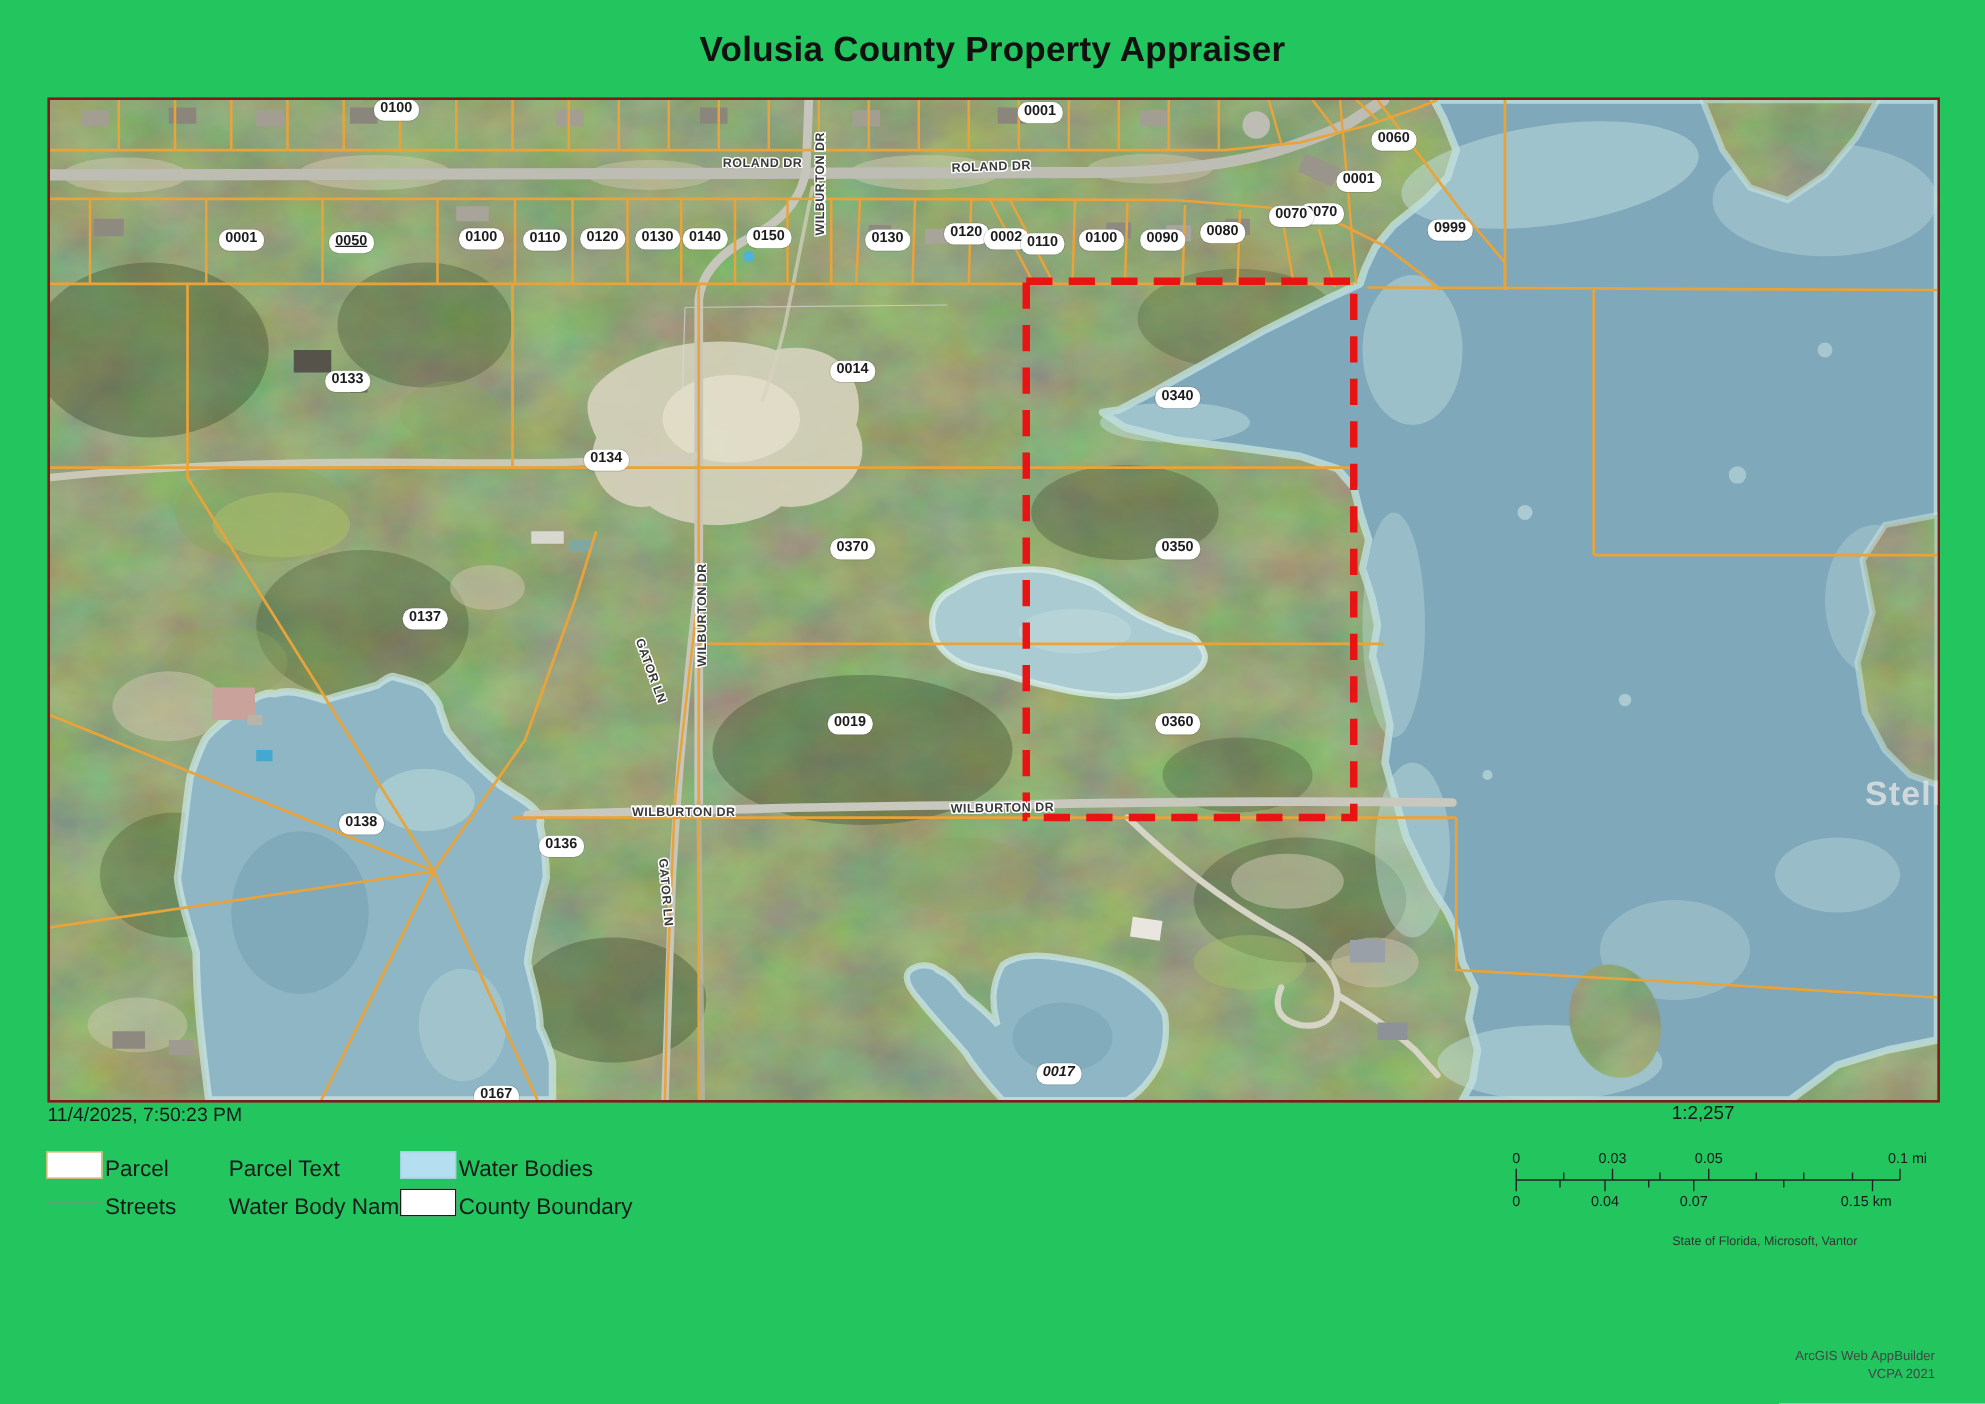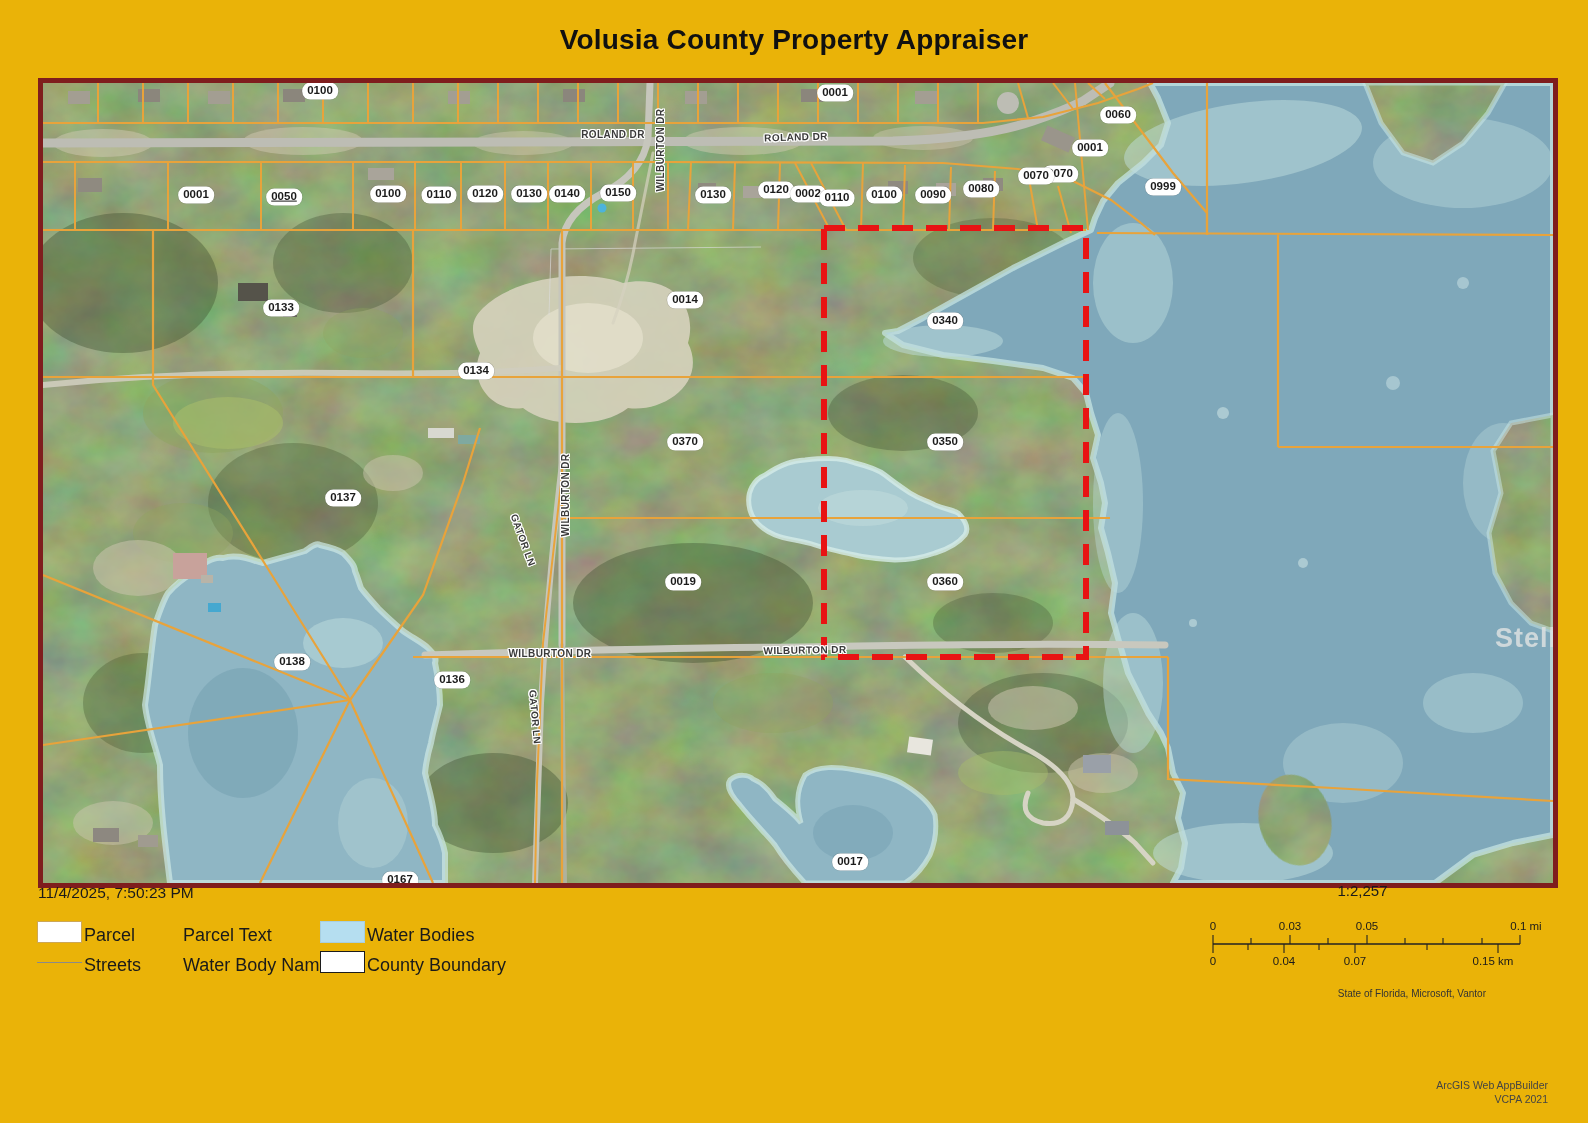--- a/index.html
+++ b/index.html
@@ -1,21 +1,21 @@
 <!DOCTYPE html>
 <html><head>
 <meta charset="utf-8">
 <style>
   html,body{margin:0;padding:0;background:#fff;}
-  .page{position:relative;width:1588px;height:1123px;background:#eab308;overflow:hidden;
+  .page{position:relative;width:1588px;height:1123px;background:#22c55e;overflow:hidden;
         font-family:"Liberation Sans",sans-serif;}
   .title{position:absolute;top:24px;left:0;width:100%;text-align:center;
          font-size:28px;font-weight:bold;color:#111;letter-spacing:.2px;}
   .map{position:absolute;left:38px;top:78px;width:1510px;height:800px;overflow:hidden;
-       border:5px solid #7f1d1d;box-sizing:content-box;background:#5f6f4a;}
+       border:2px solid #7f1d1d;box-sizing:content-box;background:#5f6f4a;}
   .map svg{position:absolute;left:0;top:0;}
   #map-labels{position:absolute;left:0;top:0;width:100%;height:100%;pointer-events:none;}
   .plabel{position:absolute;transform:translate(-50%,-50%);background:#fff;border-radius:8px;
           padding:1px 5px 2px;font-size:11.5px;font-weight:bold;color:#1b1b1b;line-height:1.2;
           white-space:nowrap;box-shadow:0 0 0 .5px rgba(60,60,60,.25);}
   .slabel{position:absolute;font-size:10px;font-weight:bold;color:#3a3a3a;white-space:nowrap;
           letter-spacing:.4px;
           text-shadow:-1px 0 #fff,1px 0 #fff,0 -1px #fff,0 1px #fff,-1px -1px #fff,1px 1px #fff,-1px 1px #fff,1px -1px #fff;}
   .watermark{position:absolute;left:1452px;top:540px;font-size:27px;font-weight:bold;
              color:rgba(220,224,224,.85);letter-spacing:1px;z-index:5;}
@@ -296,29 +296,29 @@
         <span class="plabel" style="left: 733px; top: 107px;">0120</span>
         <span class="plabel" style="left: 765px; top: 111px;">0002</span>
         <span class="plabel" style="left: 794px; top: 115px;">0110</span>
         <span class="plabel" style="left: 841px; top: 112px;">0100</span>
         <span class="plabel" style="left: 890px; top: 112px;">0090</span>
         <span class="plabel" style="left: 938px; top: 106px;">0080</span>
         <span class="plabel" style="left: 993px; top: 93px;">0070</span>
         <span class="plabel" style="left: 238px; top: 225px;">0133</span>
         <span class="plabel" style="left: 642px; top: 217px;">0014</span>
         <span class="plabel" style="left: 902px; top: 218px; margin-top: 20px;">0340</span>
-        <span class="plabel" style="left: 433px; top: 288px; text-align: center;">0134</span>
+        <span class="plabel" style="left: 445px; top: 288px; text-align: center;">0134</span>
         <span class="plabel" style="left: 642px; top: 359px;">0370</span>
         <span class="plabel" style="left: 902px; top: 359px;">0350</span>
         <span class="plabel" style="left: 300px; top: 415px;">0137</span>
         <span class="plabel" style="left: 640px; top: 499px;">0019</span>
         <span class="plabel" style="left: 902px; top: 499px;">0360</span>
         <span class="plabel" style="left: 249px; top: 579px; text-align: center;">0138</span>
         <span class="plabel" style="left: 409px; top: 597px;">0136</span>
-        <span class="plabel" style="left: 807px; top: 779px;">0017</span>
+        <span class="plabel" style="left: 807px; top: 779px; font-style: italic;">0017</span>
         <span class="plabel" style="left: 357px; top: 797px;">0167</span>
         <span class="slabel" style="left: 570px; top: 51px; transform: translate(-50%, -50%) rotate(0deg);">ROLAND DR</span>
         <span class="slabel" style="left: 753px; top: 54px; transform: translate(-50%, -50%) rotate(-2deg);">ROLAND DR</span>
         <span class="slabel" style="left: 617px; top: 67px; transform: translate(-50%, -50%) rotate(-90deg);">WILBURTON DR</span>
         <span class="slabel" style="left: 522px; top: 412px; transform: translate(-50%, -50%) rotate(-90deg);">WILBURTON DR</span>
         <span class="slabel" style="left: 480px; top: 457px; transform: translate(-50%, -50%) rotate(70deg);">GATOR LN</span>
         <span class="slabel" style="left: 492px; top: 634px; transform: translate(-50%, -50%) rotate(85deg);">GATOR LN</span>
         <span class="slabel" style="left: 507px; top: 570px; transform: translate(-50%, -50%) rotate(0deg);">WILBURTON DR</span>
         <span class="slabel" style="left: 762px; top: 567px; transform: translate(-50%, -50%) rotate(-1deg);">WILBURTON DR</span>
       </div>

